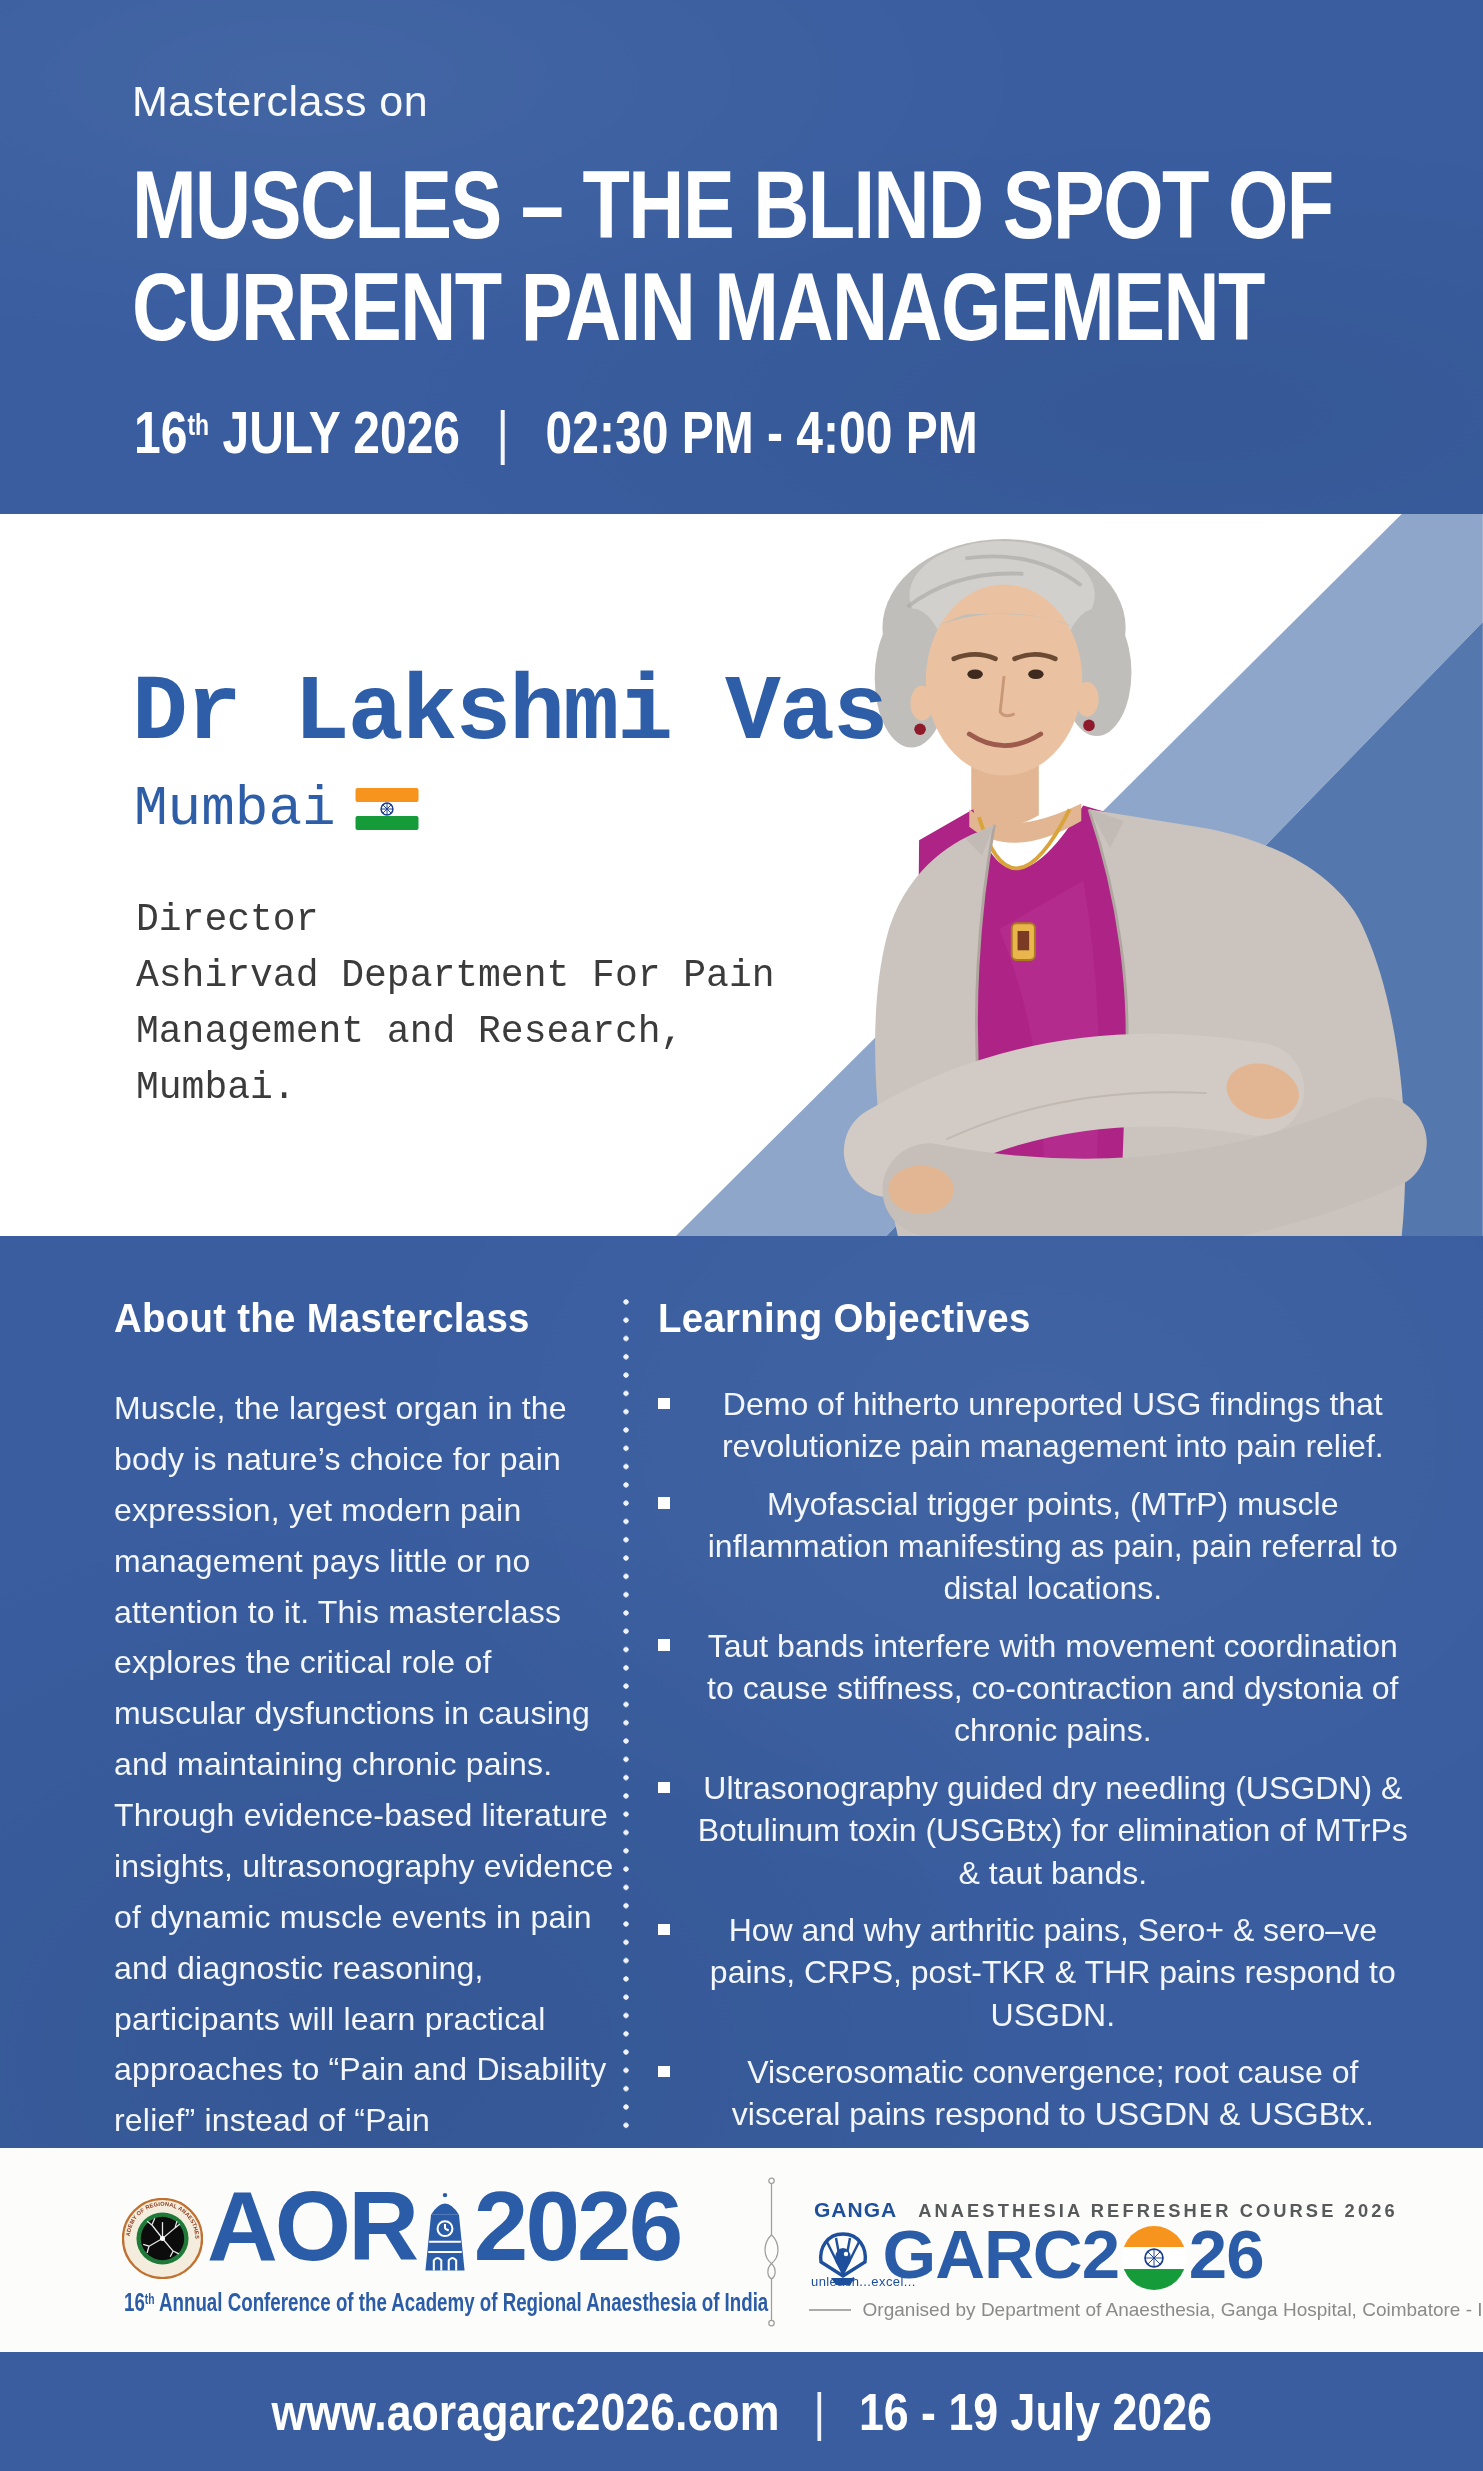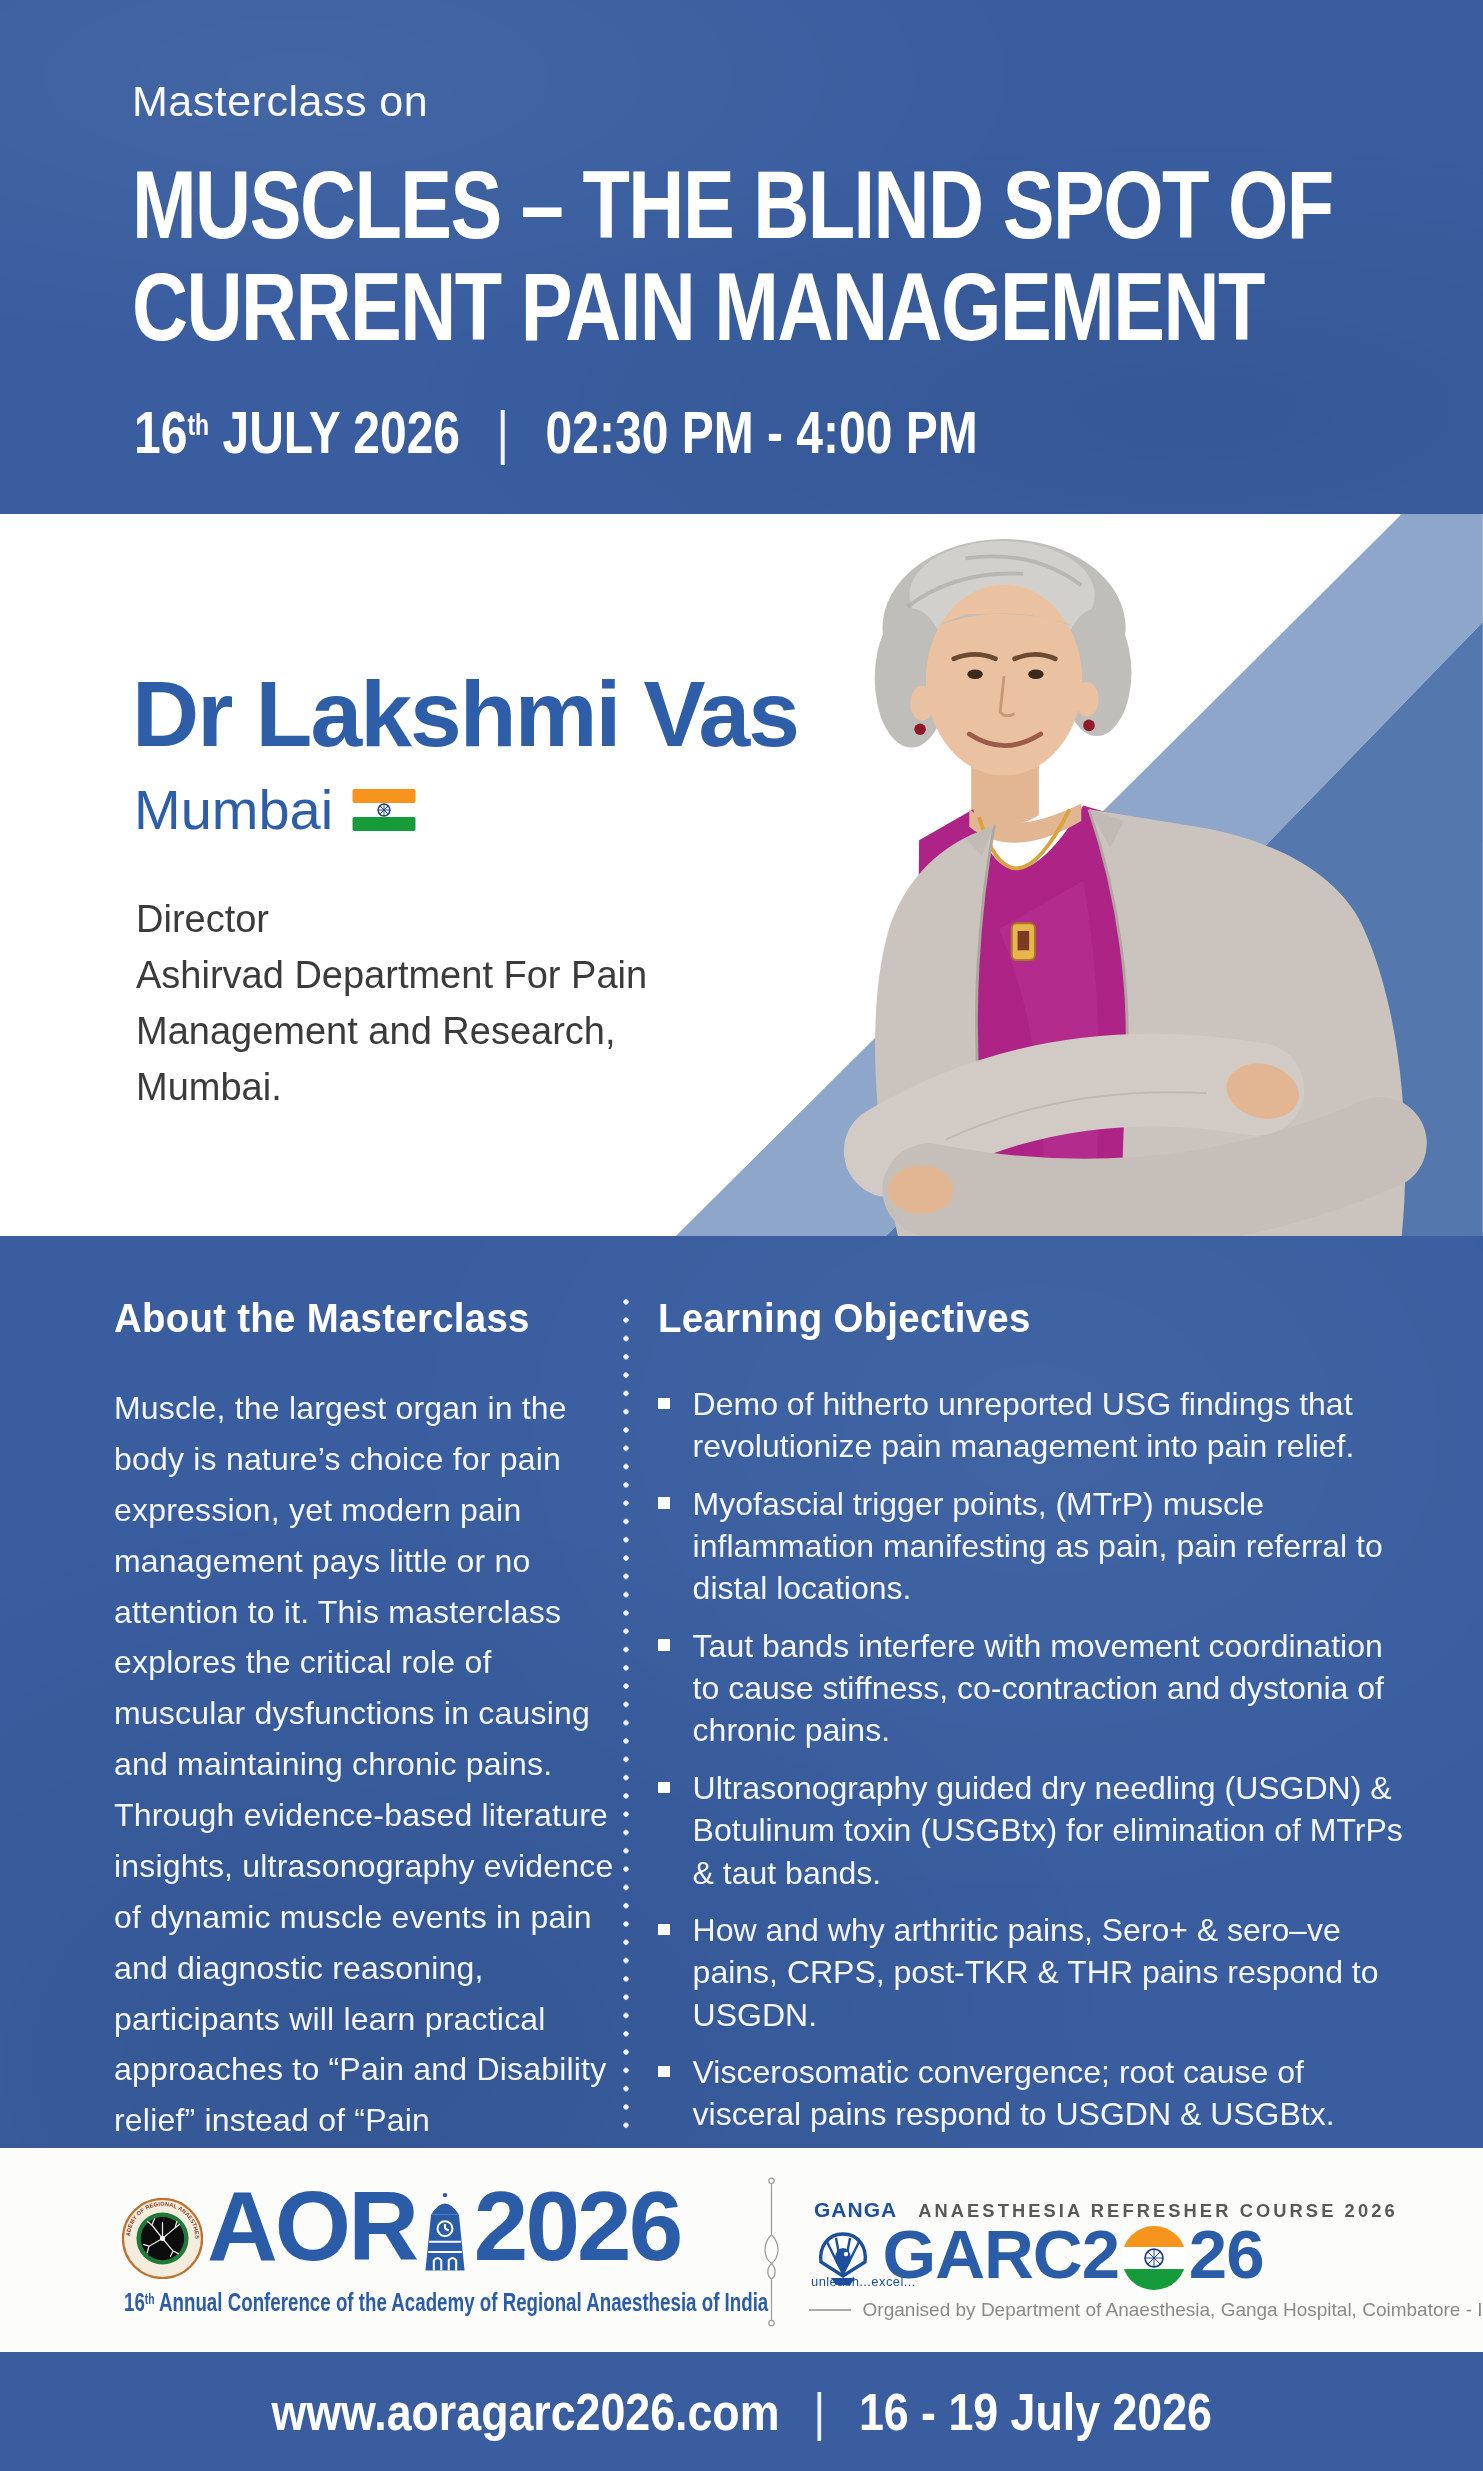--- a/index.html
+++ b/index.html
@@ -18,42 +18,42 @@
   .eyebrow{position:absolute;left:132px;top:77px;color:#fff;font-size:43px;font-weight:400;
     letter-spacing:0.5px;opacity:.97;}
   .title{position:absolute;left:132px;top:154px;color:#fff;font-size:97px;font-weight:700;
     line-height:1.05;letter-spacing:-1.9px;white-space:nowrap;transform:scaleX(.80);transform-origin:left top;}
   .dateline{position:absolute;left:134px;top:398px;color:#fff;font-size:60px;font-weight:700;
     white-space:nowrap;transform:scaleX(.80);transform-origin:left top;}
   .dateline .sup{font-size:.48em;vertical-align:.62em;}
   .dateline .bar{font-weight:400;margin:0 29px;opacity:.95;}
 
   
-  .speaker{position:absolute;top:514px;left:0;right:0;height:722px;background:#fff;}
+  .speaker{position:absolute;top:514px;left:0;right:0;height:722px;background:#fff;font-family:Liberation Mono, monospace;}
   .scene{position:absolute;inset:0;}
   .name{position:absolute;left:132px;top:147px;font-size:93px;font-weight:700;
     color:var(--name_blue);letter-spacing:-1.9px;white-space:nowrap;}
   .city-row{position:absolute;left:134px;top:263px;display:flex;align-items:center;gap:19.3px;}
   .city{font-size:56px;font-weight:400;color:var(--name_blue);}
   .role{position:absolute;left:136px;top:378px;font-size:38px;line-height:1.47;color:var(--body_dark);}
   .role span{display:block;}
 
   
   .content{position:absolute;top:1236px;left:0;right:0;height:972px;background:var(--blue_bg);
     background-image:radial-gradient(ellipse at 70% 20%,rgba(255,255,255,.04),rgba(0,0,0,0) 45%),
                      radial-gradient(ellipse at 25% 85%,rgba(0,0,0,.07),rgba(0,0,0,0) 50%);color:#fff;}
   .dotted-divider{position:absolute;left:623px;top:63px;width:5.8px;height:835px;
     background-image:radial-gradient(circle at 2.9px 2.9px,#fff 2.3px,rgba(255,255,255,0) 2.9px);
     background-size:5.8px 18.3px;background-repeat:repeat-y;opacity:.92;}
   .col-about{position:absolute;left:114px;top:60px;width:502px;}
   .col-obj{position:absolute;left:658px;top:60px;width:755px;}
   .col-h{margin:0 0 42px;font-size:40px;font-weight:700;letter-spacing:0.3px;transform:scaleX(.96);transform-origin:left;}
   .about-body{margin:0;font-size:32px;line-height:1.59;letter-spacing:0.2px;color:#F3F6FB;font-weight:400;}
   .obj-list{list-style:none;margin:0;padding:0;}
-  .obj-list li{display:flex;gap:23px;font-size:32px;line-height:1.32;margin-bottom:15.4px;color:#F3F6FB;}
+  .obj-list li{display:flex;gap:23px;font-size:32px;line-height:1.32;margin-bottom:15.4px;color:#F3F6FB;text-align:center;}
   .obj-bullet{flex:none;width:11.6px;height:11.6px;background:#fff;margin-top:14.5px;}
 
   
   .footerband{position:absolute;top:2148px;left:0;right:0;height:204px;background:#FCFCFA;}
   .aora-badge{position:absolute;left:122px;top:50px;}
   .aora-logotype{position:absolute;left:207px;top:29px;display:flex;align-items:flex-end;
     font-size:98px;font-weight:700;letter-spacing:-2.9px;line-height:1;color:var(--logo_blue);}
   .aora-logotype .tower{margin:0 1.9px 3.9px;}
   .aora-tagline{position:absolute;left:124px;top:139px;font-size:26px;font-weight:700;
     color:var(--logo_blue);white-space:nowrap;transform:scaleX(.72);transform-origin:left top;}

